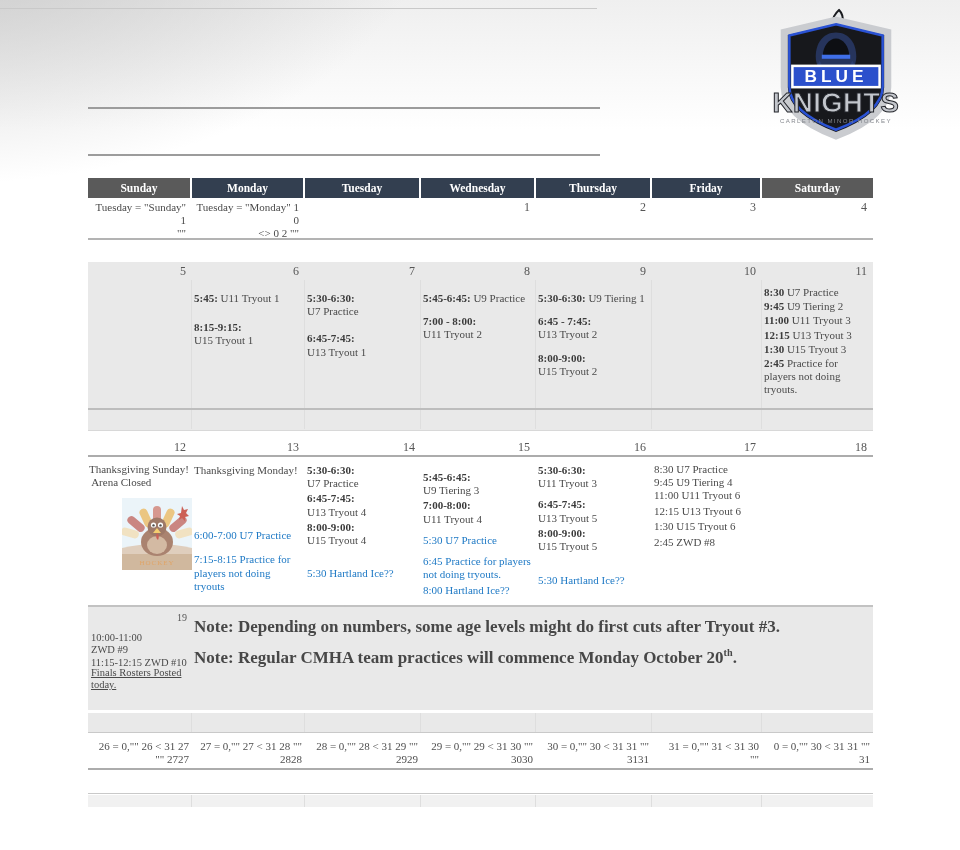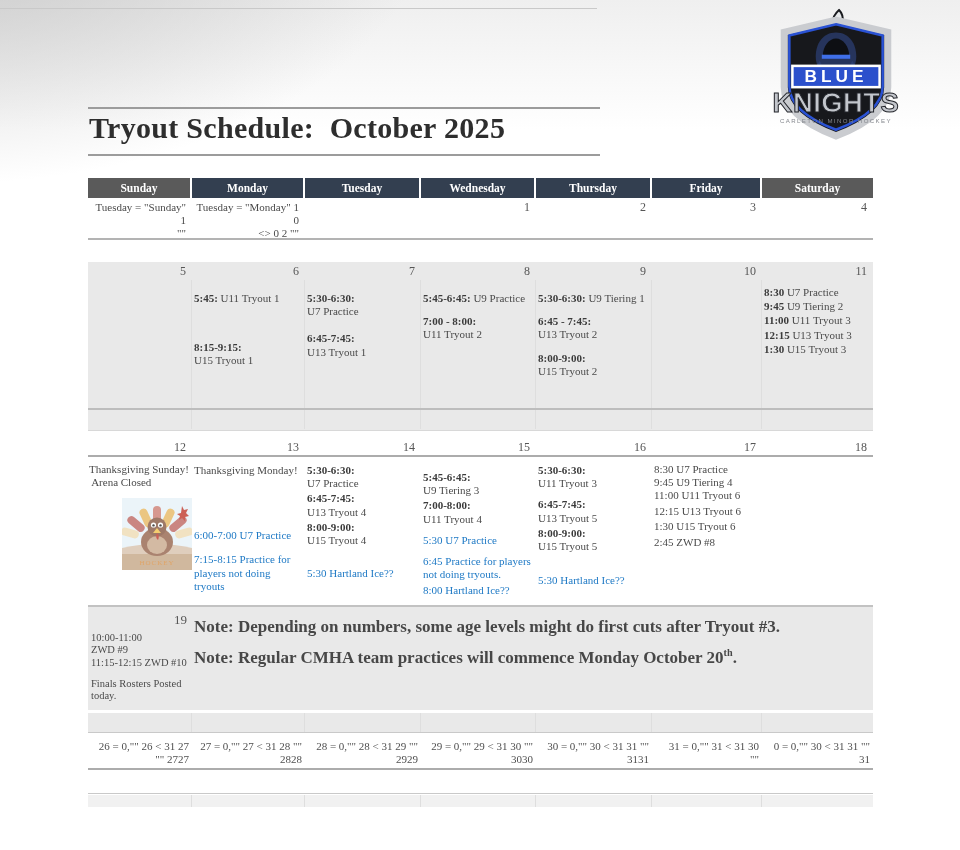--- a/index.html
+++ b/index.html
@@ -56,23 +56,23 @@
   .row-w3num{top:440px;height:17px;display:flex;border-bottom:2px solid #ACACAC;}
   .row-w3num .num{line-height:15px;}
   .row-w3ev{top:459px;height:143px;display:flex;}
   .row-w3ev .ecell{padding:3px 3px 0 2px;}
 
   .tg-sun{position:absolute;left:1px;top:4px;width:102px;font-size:11px;line-height:13px;color:#4a4a4a;}
   .tg-line2{white-space:pre;}
   .turkey{margin:9px 0 16px 2px;opacity:.8;padding-left:31px;}
 
   .block4{top:605px;height:105px;background:#E9E9E9;border-top:2px solid #C2C2C2;}
-  .w4num{position:absolute;left:0;top:5px;width:104px;text-align:right;padding-right:5px;box-sizing:border-box;font-size:13px;color:#565656;}
+  .w4num{position:absolute;left:0;top:5px;width:104px;text-align:right;padding-right:5px;box-sizing:border-box;font-size:10px;color:#565656;}
   .w4sun{position:absolute;left:3px;top:25px;font-size:10.5px;line-height:12.3px;color:#4a4a4a;}
-  .w4foot{position:absolute;left:3px;top:71px;font-size:10.5px;line-height:12.3px;color:#4a4a4a;}
+  .w4foot{position:absolute;left:3px;top:60px;font-size:10.5px;line-height:12.3px;color:#4a4a4a;text-decoration:underline;}
   .notes{position:absolute;left:106px;top:9px;width:678px;}
   .note-line{font-weight:bold;font-size:17px;line-height:22px;color:#474747;margin-top:4px;}
   .note-line:first-child{margin-top:0;}
   .note-line sup{font-size:60%;}
   .note-indent{padding-left:50px;}
 
   .band-mid{top:713px;height:20px;background:#E9E9E9;border-bottom:1px solid #C9C9C9;display:flex;}
 
   .row-w5{top:734px;height:36px;display:flex;border-bottom:2px solid #ACACAC;}
   .w5cell{box-sizing:border-box;text-align:right;padding:6px 3px 0 0;font-size:11px;line-height:12.5px;color:#4f4f4f;white-space:nowrap;overflow:visible;}
@@ -100,21 +100,20 @@
         <path d="M100 70 L91 56 L84 70 Z" fill="#2c3e6e"></path>
       </g>
       <rect x="32" y="61" width="86" height="21" fill="#2b50cc" stroke="#ffffff" stroke-width="2.5"></rect>
       <text x="75" y="77" text-anchor="middle" class="logo-blue-text">BLUE</text>
       <text x="75" y="106" text-anchor="middle" class="logo-knights-text">KNIGHTS</text>
       <text x="75" y="117" text-anchor="middle" class="logo-sub-text">CARLETON MINOR HOCKEY</text>
     </svg>
   </div>
 
   <div class="abs title-rule-top"></div>
-  <div class="abs title">Tryout Schedule:  October 2025</div>
   <div class="abs title-rule-bottom"></div>
 
   <div id="calendar">
 
     <div class="hdr">
         <div class="tab c0 tab-gray">Sunday</div>
         <div class="tab c1 tab-navy">Monday</div>
         <div class="tab c2 tab-navy">Tuesday</div>
         <div class="tab c3 tab-navy">Wednesday</div>
         <div class="tab c4 tab-navy">Thursday</div>
@@ -153,21 +152,21 @@
           <div class="num c2">7</div>
           <div class="num c3">8</div>
           <div class="num c4">9</div>
           <div class="num c5">10</div>
           <div class="num c6">11</div>
         </div>
       <div class="evrow">
           <div class="ecell c0"></div>
           <div class="ecell c1">
             <div class="evt" style="margin-top: 11px;"><span class="eb">5:45:</span><span class="er"> U11 Tryout 1</span></div>
-            <div class="evt" style="margin-top: 36px;"><span class="eb">8:15-9:15:</span><br><span class="er">U15 Tryout 1</span></div>
+            <div class="evt" style="margin-top: 16px;"><span class="eb">8:15-9:15:</span><br><span class="er">U15 Tryout 1</span></div>
           </div>
           <div class="ecell c2">
             <div class="evt" style="margin-top: 11px;"><span class="eb">5:30-6:30:</span><br><span class="er">U7 Practice</span></div>
             <div class="evt" style="margin-top: 14px;"><span class="eb">6:45-7:45:</span><br><span class="er">U13 Tryout 1</span></div>
           </div>
           <div class="ecell c3">
             <div class="evt" style="margin-top: 11px;"><span class="eb">5:45-6:45:</span><span class="er"> U9 Practice</span></div>
             <div class="evt" style="margin-top: 10px;"><span class="eb">7:00 - 8:00:</span><br><span class="er">U11 Tryout 2</span></div>
           </div>
           <div class="ecell c4">
@@ -175,20 +174,21 @@
             <div class="evt" style="margin-top: 10px;"><span class="eb">6:45 - 7:45:</span><br><span class="er">U13 Tryout 2</span></div>
             <div class="evt" style="margin-top: 10px;"><span class="eb">8:00-9:00:</span><br><span class="er">U15 Tryout 2</span></div>
           </div>
           <div class="ecell c5"></div>
           <div class="ecell c6">
             <div class="evt" style="margin-top: 5px;"><span class="eb">8:30</span><span class="er"> U7 Practice</span></div>
             <div class="evt" style="margin-top: 1px;"><span class="eb">9:45</span><span class="er"> U9 Tiering 2</span></div>
             <div class="evt" style="margin-top: 1px;"><span class="eb">11:00</span><span class="er"> U11 Tryout 3</span></div>
             <div class="evt" style="margin-top: 1px;"><span class="eb">12:15</span><span class="er"> U13 Tryout 3</span></div>
             <div class="evt" style="margin-top: 1px;"><span class="eb">1:30</span><span class="er"> U15 Tryout 3</span></div>
+            <div class="evt" style="margin-top: 1px;"><span class="eb">2:45</span><span class="er"> Practice for players not doing tryouts.</span></div>
           </div>
         </div>
       <div class="sep2"></div>
       <div class="tail2">
           <div class="bcol c0"></div>
           <div class="bcol c1"></div>
           <div class="bcol c2"></div>
           <div class="bcol c3"></div>
           <div class="bcol c4"></div>
           <div class="bcol c5"></div>

